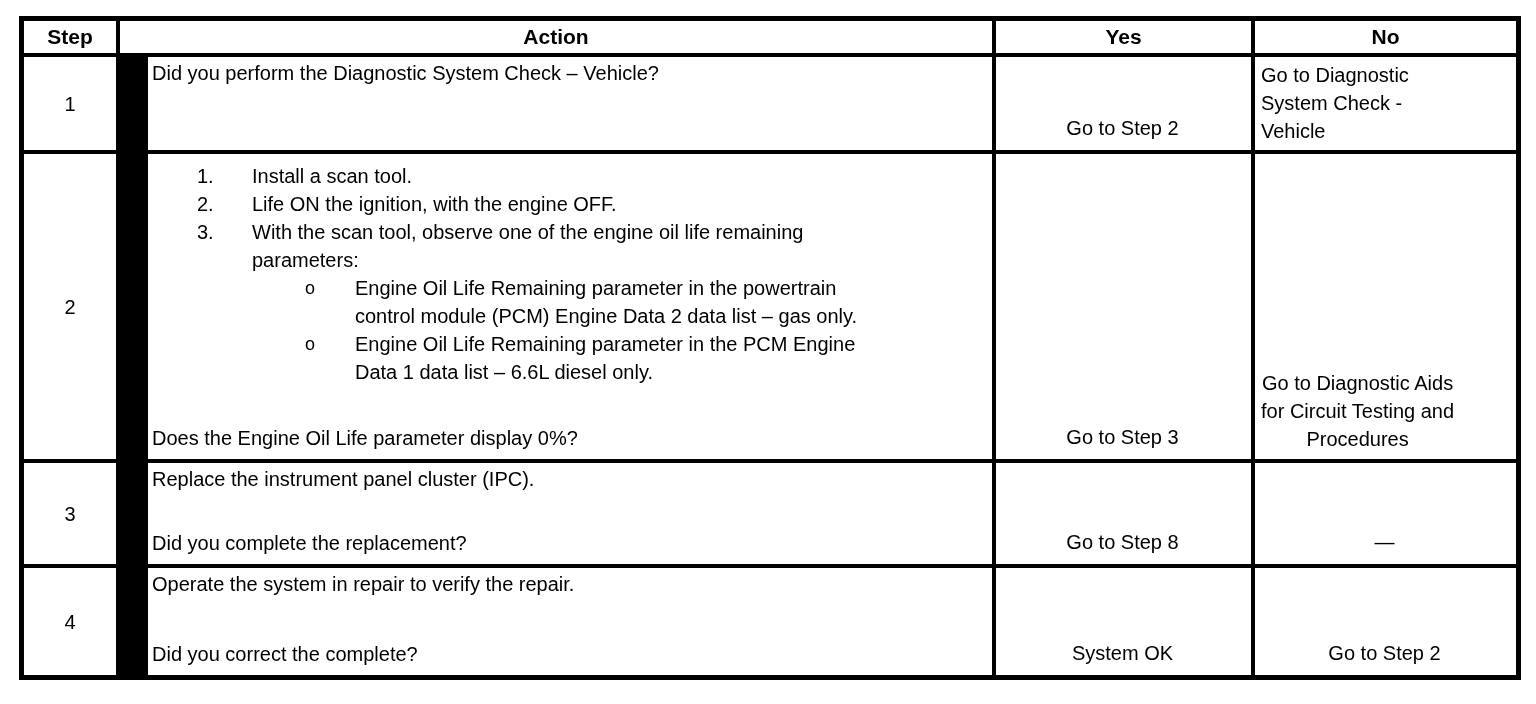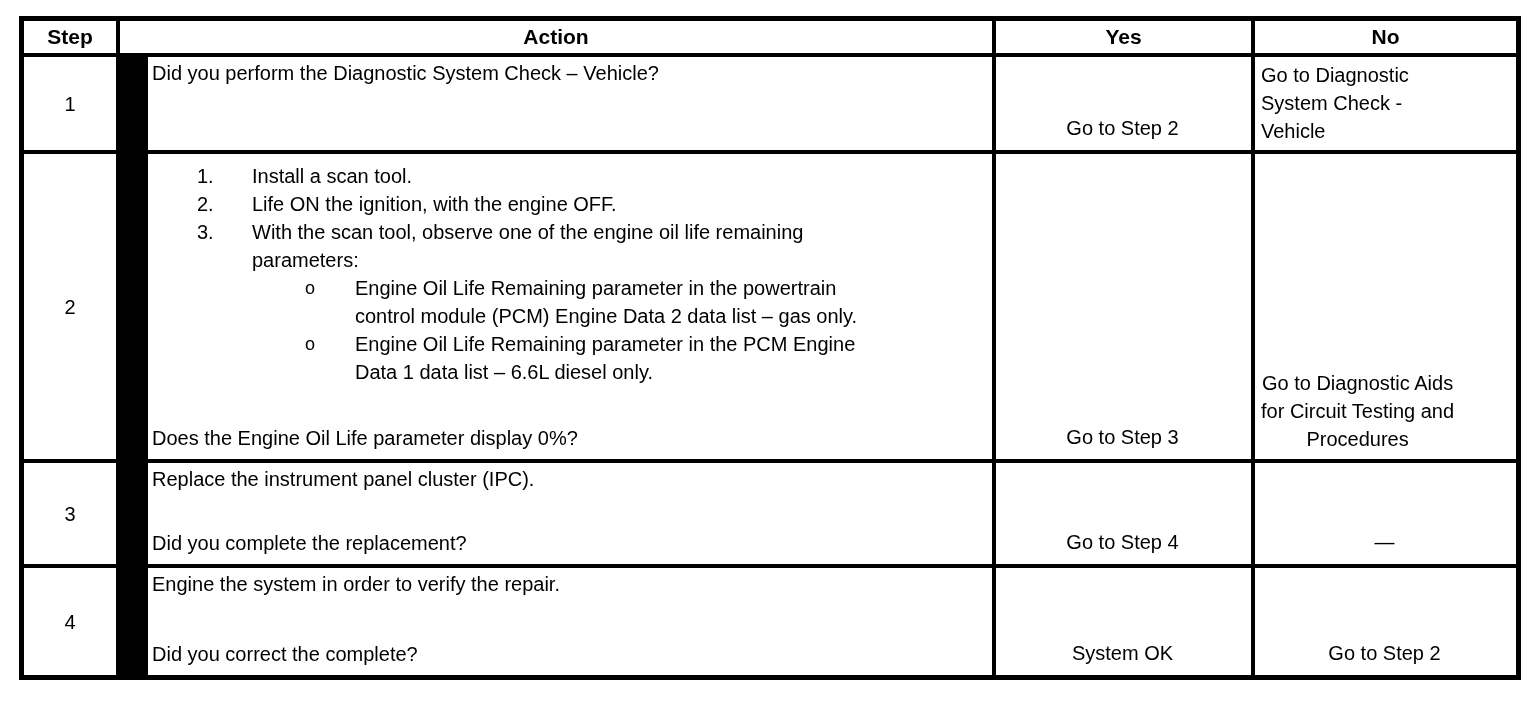--- a/index.html
+++ b/index.html
@@ -152,29 +152,29 @@
       <div>Procedures</div>
     </div>
   </div>
 
   <div class="cell step-cell">3</div>
   <div class="cell action-cell">
     <div>Replace the instrument panel cluster (IPC).</div>
     <div>Did you complete the replacement?</div>
   </div>
   <div class="cell ans-bottom-center">
-    <div>Go to Step 4</div>
+    <div>Go to Step 8</div>
   </div>
   <div class="cell ans-bottom-center">
     <div class="dash">—</div>
   </div>
 
   <div class="cell step-cell">4</div>
   <div class="cell action-cell">
-    <div>Engine the system in order to verify the repair.</div>
+    <div>Operate the system in repair to verify the repair.</div>
     <div>Did you correct the complete?</div>
   </div>
   <div class="cell ans-bottom-center">
     <div>System OK</div>
   </div>
   <div class="cell ans-bottom-center">
     <div>Go to Step 2</div>
   </div>
 
 </div>

